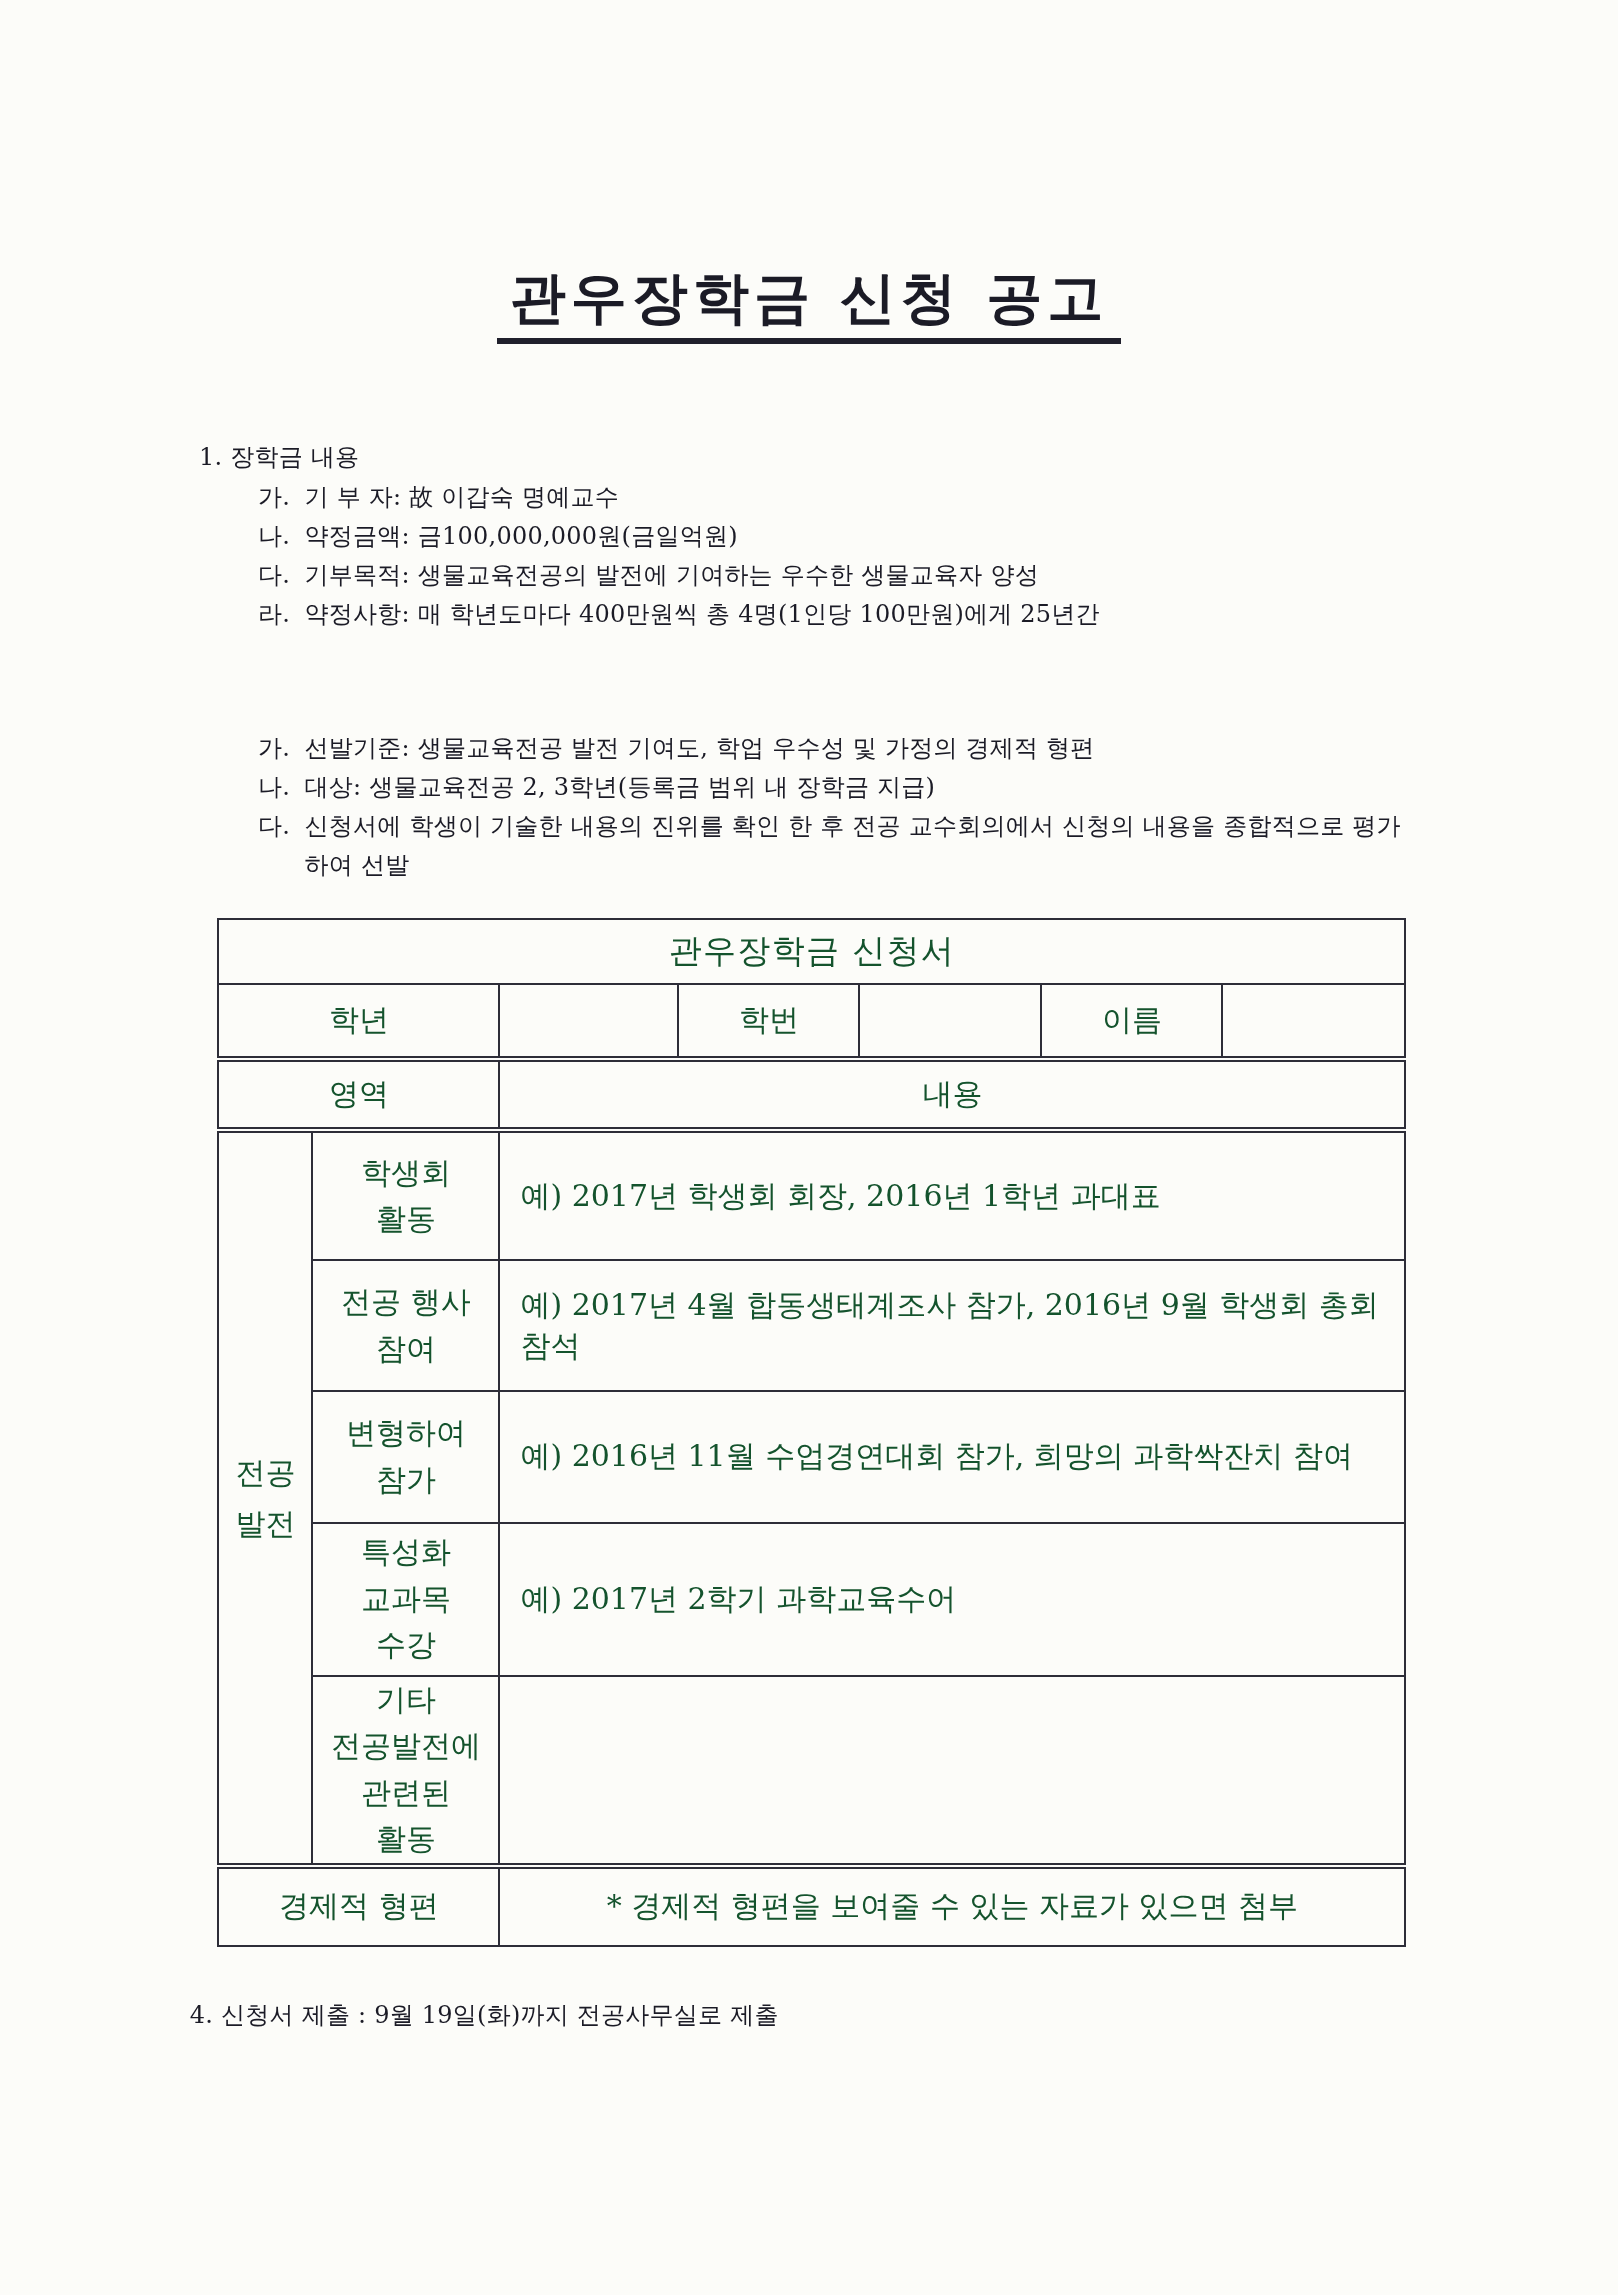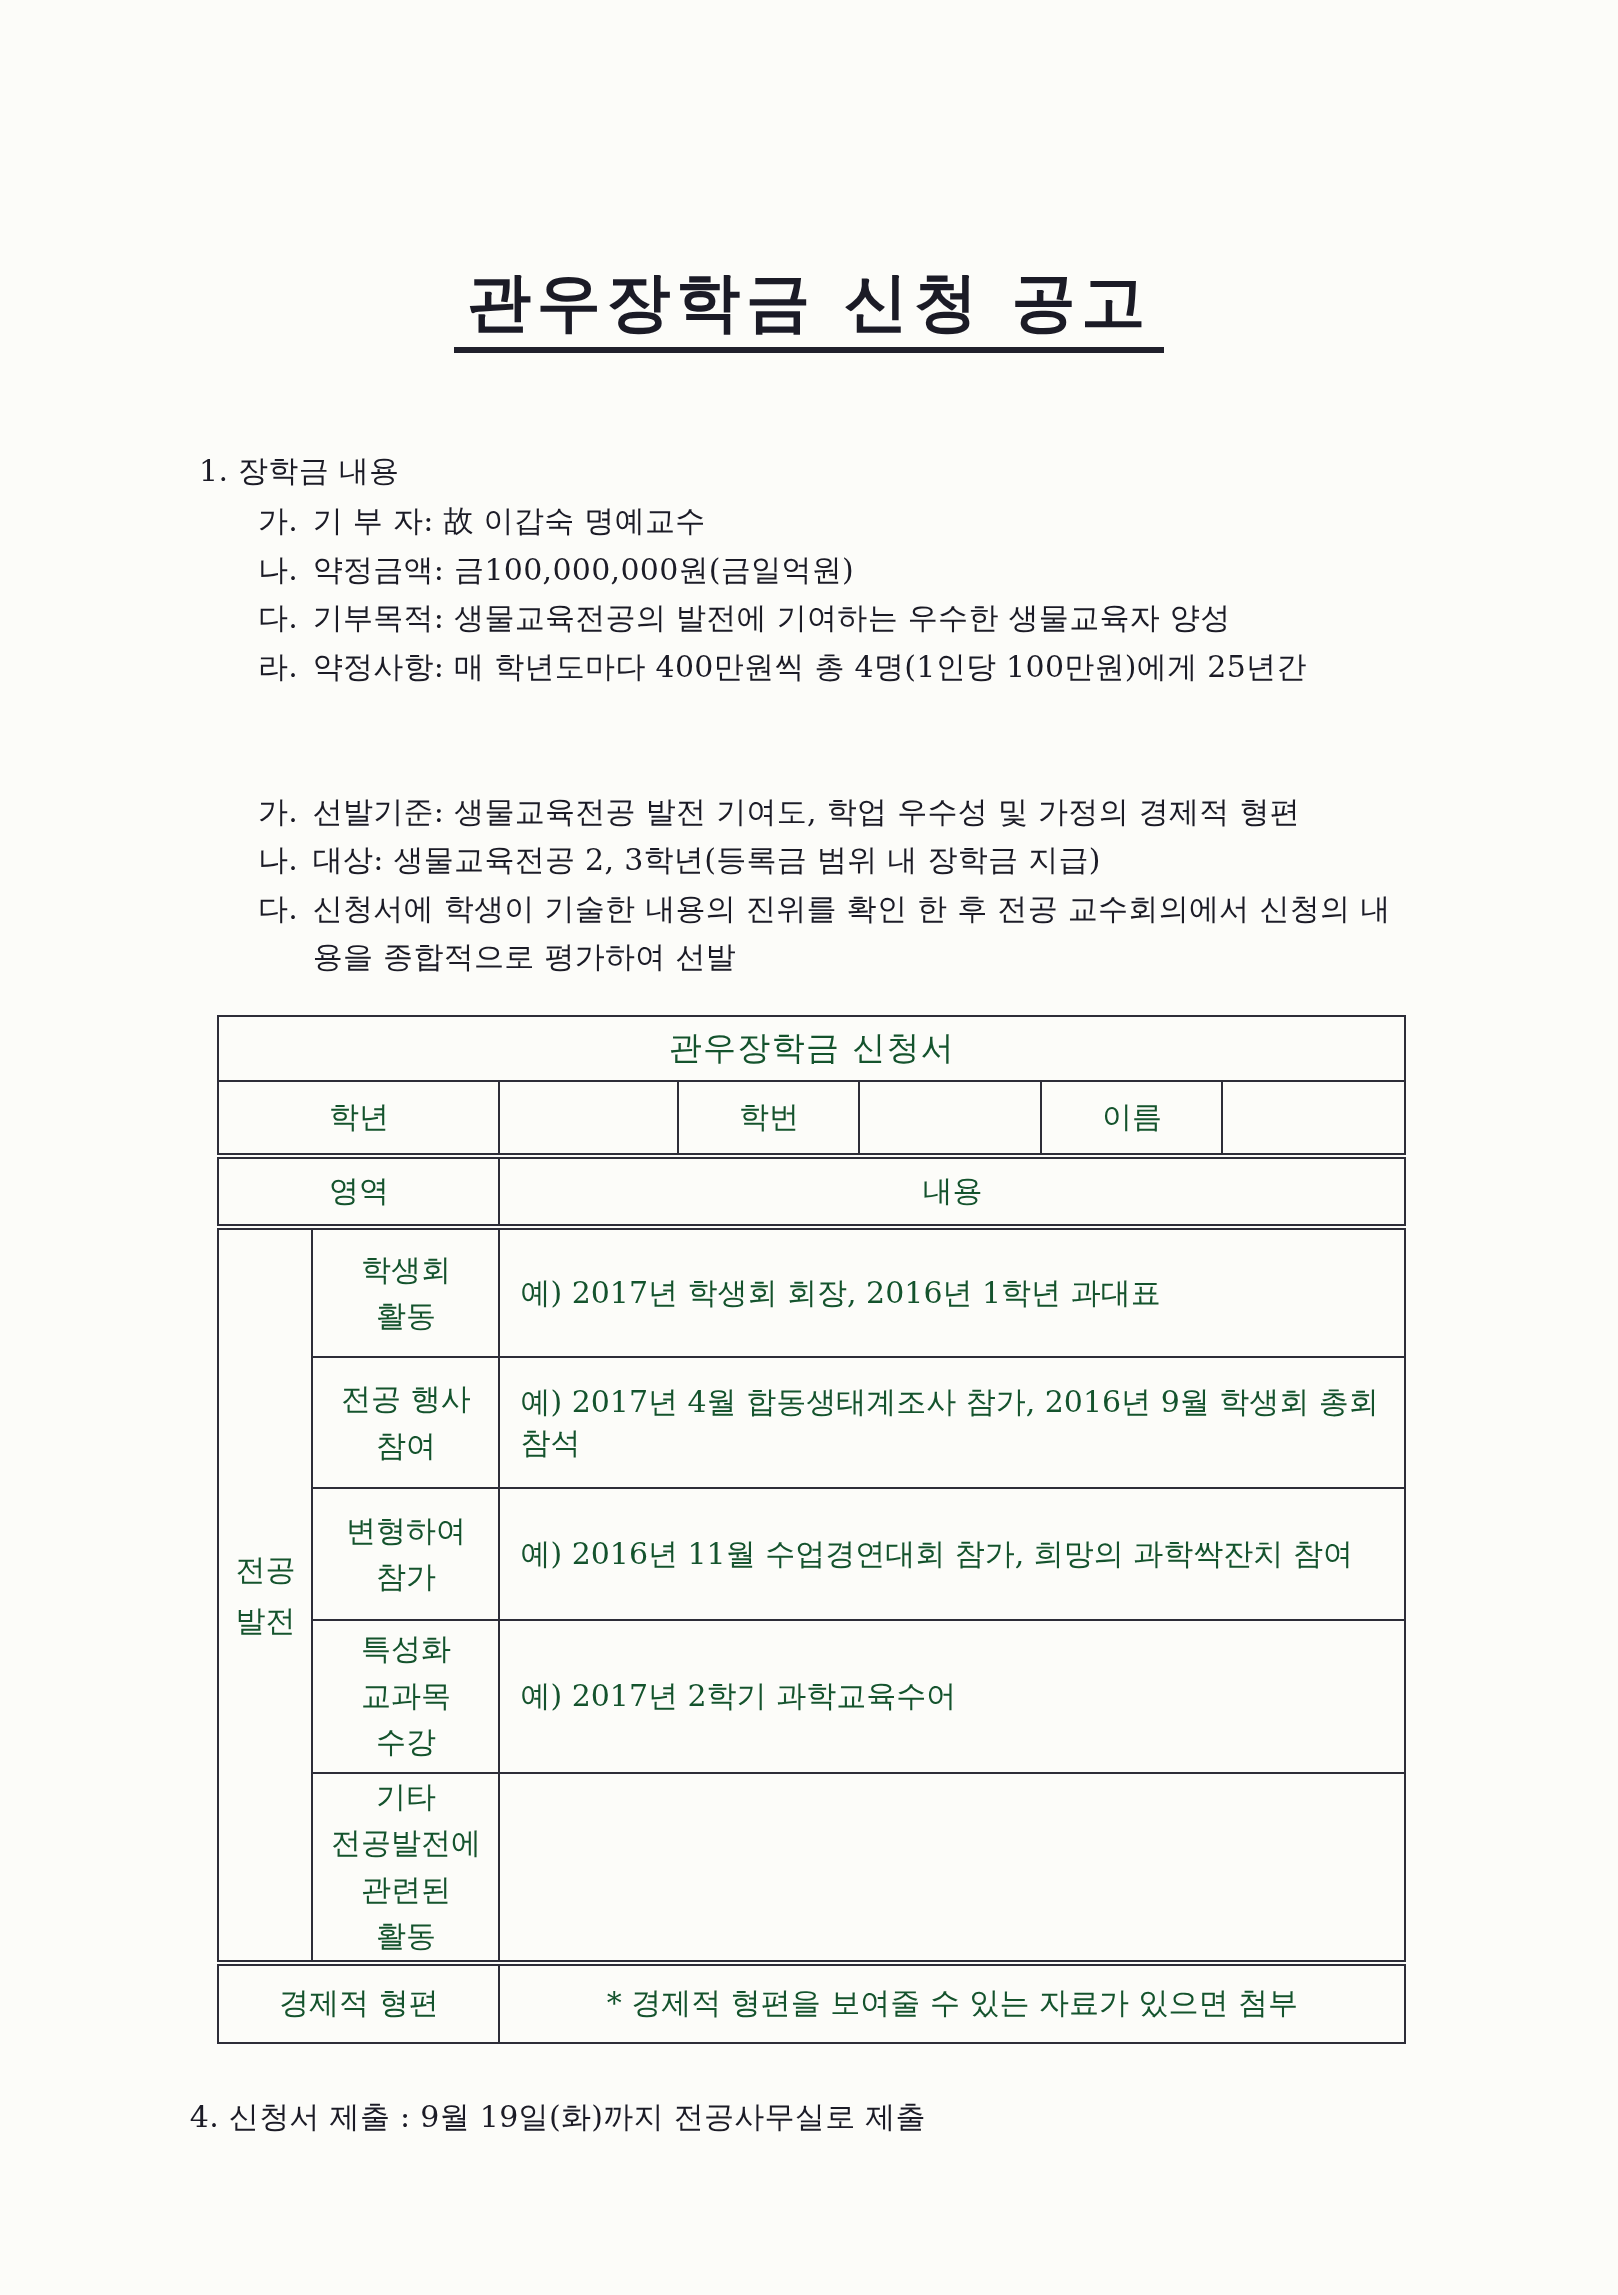--- a/index.html
+++ b/index.html
@@ -23,30 +23,30 @@
     padding-top: 264px;
   }
   
   .doc-title {
     margin: 0;
     text-align: center;
     font-weight: bold;
   }
   .doc-title .title-text {
     display: inline-block;
-    font-size: 64px;
+    font-size: 56px;
     letter-spacing: 0.09em;
     line-height: 1.2;
     border-bottom: 6px solid #20202c;
     padding: 0 13px 6.6px 13px;
     white-space: nowrap;
   }
   
   .section {
-    font-size: 30px;
+    font-size: 24px;
     line-height: 1.62;
     letter-spacing: 0.01em;
   }
   .sec-1 { margin-top: 94px; }
   .sec-2 { margin-top: 96px; }
   .sec-3 { margin-top: 61px; }
   .sec-4 { margin-top: 49px; margin-left: -9.2px; }
   .sec-heading { margin: 0; font-weight: normal; }
   .sub-items { margin-left: 59px; margin-top: 1.3px; }
   .sub-item { display: flex; }

